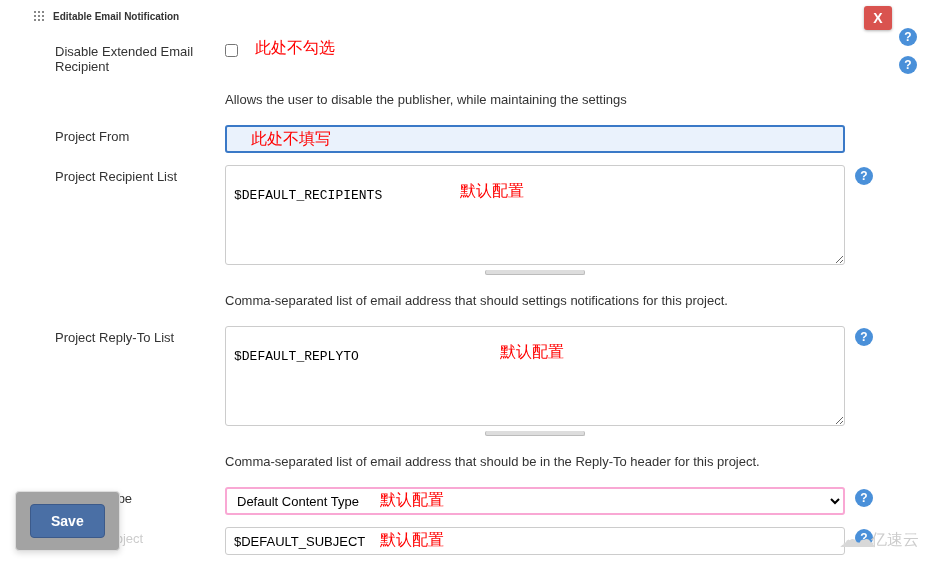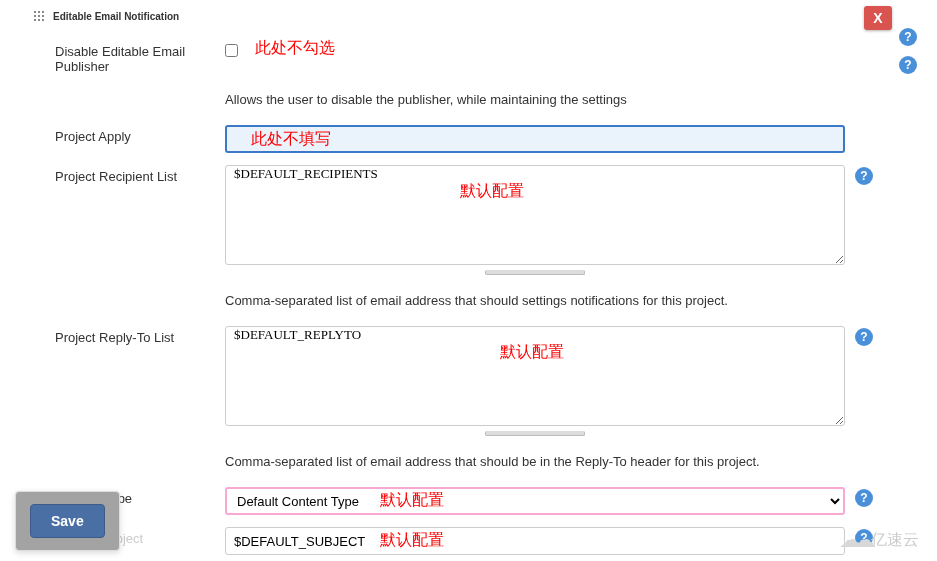--- a/index.html
+++ b/index.html
@@ -77,23 +77,23 @@
       height: 28px;
       border: 1px solid #ccc;
       border-radius: 3px;
       padding: 8px 8px;
       font-size: 13px;
     }
     .textarea {
       width: 100%;
       border: 1px solid #ccc;
       border-radius: 3px;
-      padding: 0 8px;
-      font-size: 13px;
-      font-family: Liberation Serif, serif;
+      padding: 22px 8px;
+      font-size: 13px;
+      font-family: Liberation Mono, monospace;
       resize: both;
       min-height: 100px;
     }
     .resize-handle {
       width: 100px;
       height: 5px;
       background: #ddd;
       margin: 0 auto;
       border-radius: 2px;
       cursor: ns-resize;
@@ -212,36 +212,36 @@
 
   <div class="section-header">
     <span class="drag-icon"></span>
     <span>Editable Email Notification</span>
   </div>
 
   <span class="help-icon top-help">?</span>
   <span class="help-icon second-help">?</span>
 
   <div class="form-row checkbox-row">
-    <div class="form-label">Disable Editable Email Publisher</div>
+    <div class="form-label">Disable Extended Email Recipient</div>
     <div class="form-control-area">
       <input type="checkbox" class="checkbox" style="">
       <span class="annotation" style="left:30px; top:-2px;">此处不勾选</span>
     </div>
   </div>
 
   <div class="form-row">
     <div class="form-label"></div>
     <div class="form-control-area">
       <div class="desc-text">Allows the user to disable the publisher, while maintaining the settings</div>
     </div>
   </div>
 
   <div class="form-row">
-    <div class="form-label">Project Apply</div>
+    <div class="form-label">Project From</div>
     <div class="form-control-area">
       <input type="text" class="text-input" value="" style="">
       <span class="annotation" style="left:26px; top:4px;">此处不填写</span>
     </div>
   </div>
 
   <div class="form-row">
     <div class="form-label">Project Recipient List</div>
     <div class="form-control-area">
       <textarea class="textarea" style="">$DEFAULT_RECIPIENTS</textarea>

